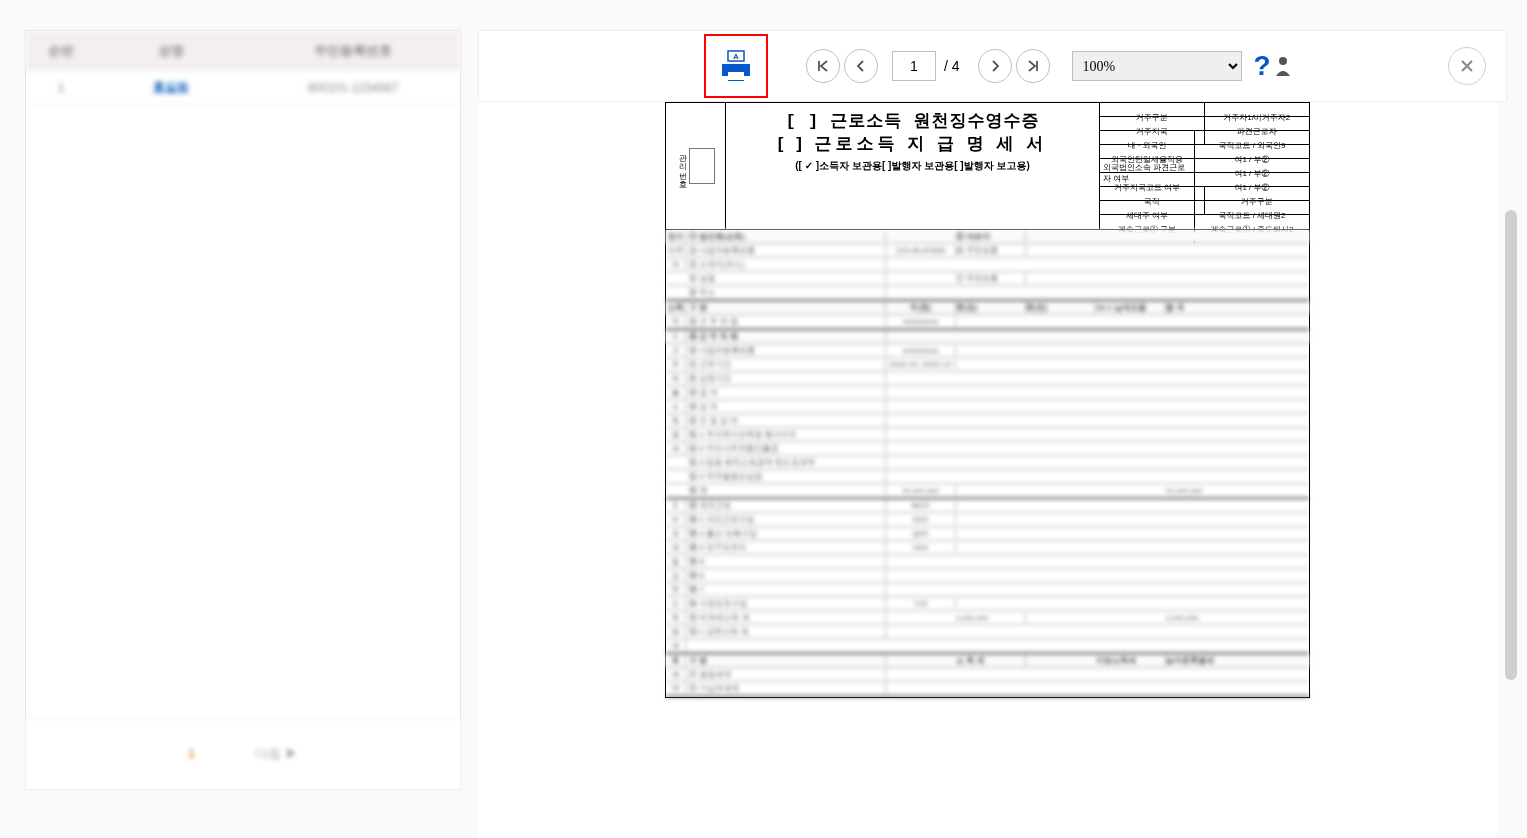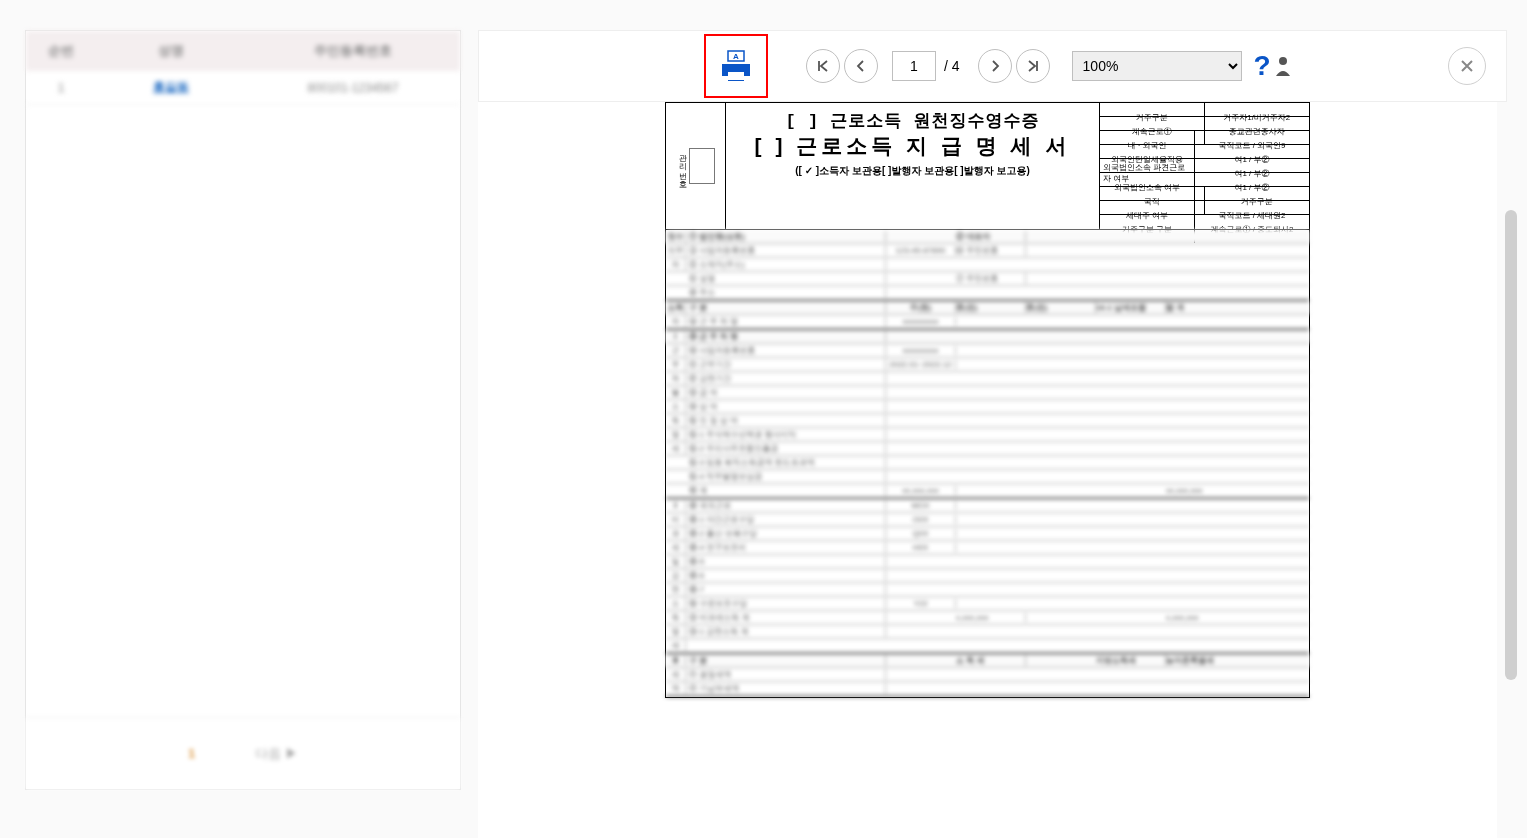--- a/index.html
+++ b/index.html
@@ -93,20 +93,21 @@
   font-size: 14px;
   margin-left: 10px;
 }
 .page-total { font-size: 14px; margin: 0 14px 0 4px; }
 .zoom-select {
   width: 170px; height: 30px;
   border: 1px solid #bfbfbf;
   font-size: 14px;
   padding: 0 6px;
   margin-left: 22px;
+  font-family: Liberation Serif, serif;
 }
 .help-icon {
   margin-left: 12px;
   color: #0a55c7; font-size: 28px; font-weight: bold;
   display: flex; align-items: center;
 }
 .close-btn {
   margin-left: auto;
   width: 38px; height: 38px;
   border: 1px solid #d0d0d0;
@@ -141,21 +142,21 @@
 }
 .title-left .small-box { display: flex; gap: 2px; align-items: center;}
 .title-left .sb-label { writing-mode: vertical-rl; font-size: 8px; }
 .title-left .sb-box { width: 26px; height: 36px; border: 1px solid #777; }
 .title-center {
   flex: 1;
   padding: 6px 4px;
   text-align: center;
 }
 .title-center .t1 { font-size: 17px; font-weight: bold; color: #000; letter-spacing: 1px; font-family: Liberation Mono, monospace; }
-.title-center .t2 { font-size: 21px; font-weight: bold; color: #000; letter-spacing: 4px; }
+.title-center .t2 { font-size: 17px; font-weight: bold; color: #000; letter-spacing: 4px; }
 .title-center .t3 { font-size: 10px; font-weight: bold; color: #000; margin-top: 4px; }
 .title-right {
   width: 210px;
   border-left: 1px solid #000;
   font-size: 8px;
 }
 .tr-row { display: flex; border-bottom: 1px solid #000; height: 14px; align-items: stretch; }
 .tr-row:last-child { border-bottom: none; }
 .tr-cell { border-right: 1px solid #000; padding: 14px 3px; display: flex; align-items: center; }
 .tr-cell:last-child { border-right: none; text-align: center; }
@@ -278,49 +279,49 @@
         <div class="t1">[    ] 근로소득 원천징수영수증</div>
         <div class="t2">[    ] 근로소득 지 급 명 세 서</div>
         <div class="t3">([  ✓  ]소득자 보관용[       ]발행자 보관용[       ]발행자 보고용)</div>
       </div>
       <div class="title-right">
         <div class="tr-row">
             <div class="tr-cell tr-c-half">거주구분</div>
             <div class="tr-cell tr-c-half">거주자1/비거주자2</div>
           </div>
         <div class="tr-row">
-            <div class="tr-cell tr-c-half">계속근로①</div>
-            <div class="tr-cell tr-c-half">종교관련종사자</div>
+            <div class="tr-cell tr-c-half">거주지국</div>
+            <div class="tr-cell tr-c-half">파견근로자</div>
           </div>
         <div class="tr-row">
             <div class="tr-cell tr-c-a">내 · 외국인</div>
             <div class="tr-cell tr-c-b">국적코드 / 외국인9</div>
           </div>
         <div class="tr-row">
             <div class="tr-cell tr-c-a">외국인단일세율적용</div>
             <div class="tr-cell tr-c-b">여1 / 부②</div>
           </div>
         <div class="tr-row">
             <div class="tr-cell tr-c-a">외국법인소속 파견근로자 여부</div>
             <div class="tr-cell tr-c-b">여1 / 부②</div>
           </div>
         <div class="tr-row">
-            <div class="tr-cell tr-c-a">외국법인소속 여부</div>
+            <div class="tr-cell tr-c-a">거주지국코드 여부</div>
             <div class="tr-cell tr-c-b">여1 / 부②</div>
           </div>
         <div class="tr-row">
             <div class="tr-cell tr-c-half">국적</div>
             <div class="tr-cell tr-c-half">거주구분</div>
           </div>
         <div class="tr-row">
             <div class="tr-cell tr-c-a">세대주 여부</div>
             <div class="tr-cell tr-c-b">국적코드 / 세대원2</div>
           </div>
         <div class="tr-row">
-            <div class="tr-cell tr-c-a">거주구분 구분</div>
+            <div class="tr-cell tr-c-a">계속근로① 구분</div>
             <div class="tr-cell tr-c-b">계속근로① / 중도퇴사2</div>
           </div>
       </div>
     </div>
 
     <div class="doc-body">
       <div class="db-section">
         <div class="db-row db-head">
             <div class="db-lc">징수</div>
             <div class="db-c1">① 법인명(상호)</div>

